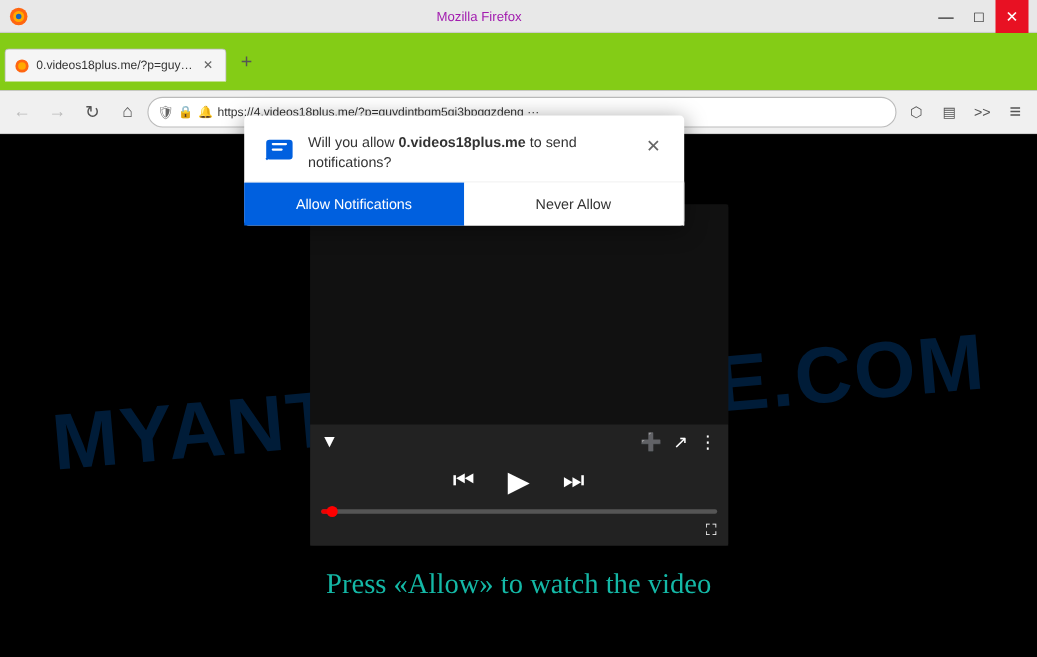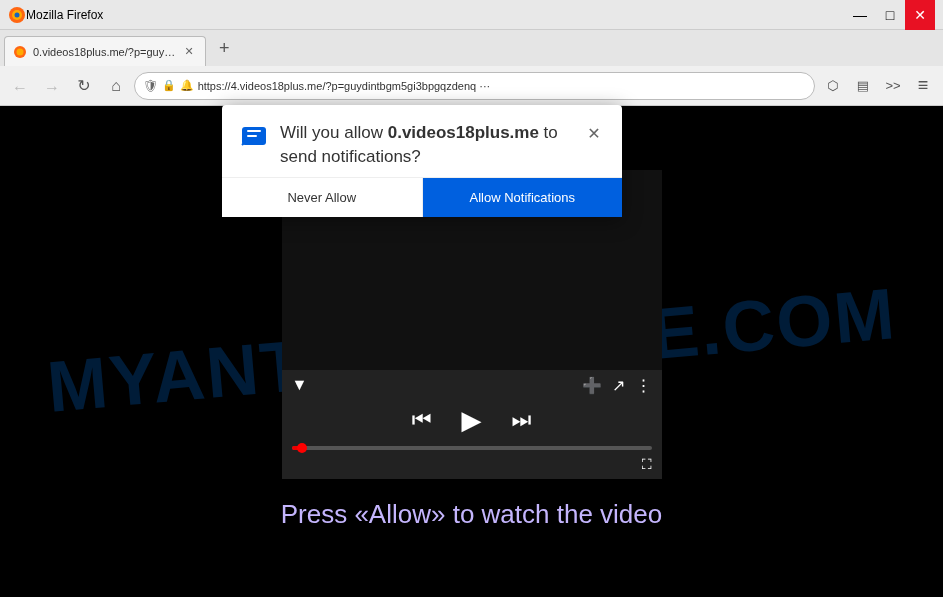--- a/index.html
+++ b/index.html
@@ -6,33 +6,33 @@
     body { width: 943px; height: 597px; overflow: hidden; font-family: Arial, sans-serif; background: #000; }
 
     
     .title-bar {
       display: flex; align-items: center; justify-content: space-between;
       background: #e8e8e8; height: 30px; padding: 0 8px;
       border-bottom: 1px solid #ccc;
     }
     .title-bar-left { display: flex; align-items: center; gap: 6px; }
     .firefox-icon { width: 18px; height: 18px; }
-    .title-text { font-size: 12px; color: #000000; flex: 1; }
+    .title-text { font-size: 12px; color: #a21caf; flex: 1; text-align: center; }
     .window-controls { display: flex; gap: 0; }
     .win-btn {
       width: 30px; height: 30px; border: none; cursor: pointer;
       display: flex; align-items: center; justify-content: center;
       font-size: 14px; background: transparent;
     }
     .win-close { background: #e81123; color: white; }
 
     
     .tab-bar {
-      display: flex; align-items: center; background: #e5e5e5;
-      height: 36px; padding: 0 4px; gap: 0;
+      display: flex; align-items: center; background: #84cc16;
+      height: 52px; padding: 0 4px; gap: 0;
     }
     .tab {
       display: flex; align-items: center; height: 30px;
       background: #f5f5f5; border-radius: 4px 4px 0 0;
       padding: 0 8px; min-width: 180px; max-width: 240px;
       gap: 6px; position: relative; top: 3px;
       border: 1px solid #bbb; border-bottom: none;
     }
     .tab-favicon { width: 14px; height: 14px; }
     .tab-title { font-size: 11px; color: #333; flex: 1; white-space: nowrap; overflow: hidden; text-overflow: ellipsis; }
@@ -77,21 +77,21 @@
       box-shadow: 0 4px 20px rgba(0,0,0,0.4);
       width: 400px; padding: 16px;
       z-index: 100;
     }
     .popup-header { display: flex; align-items: flex-start; gap: 10px; margin-bottom: 8px; }
     .popup-icon {
       width: 32px; height: 32px; flex-shrink: 0;
       display: flex; align-items: center; justify-content: center;
       color: #0060df; font-size: 20px;
     }
-    .popup-text { flex: 1; font-size: 17px; color: #333; line-height: 1.4; }
+    .popup-text { flex: 1; font-size: 13px; color: #333; line-height: 1.4; }
     .popup-text strong { font-weight: bold; }
     .popup-close {
       width: 24px; height: 24px; border: none; background: transparent;
       cursor: pointer; font-size: 16px; color: #666; border-radius: 50%;
       display: flex; align-items: center; justify-content: center;
     }
     .learn-more { color: #0060df; font-size: 12px; text-decoration: none; cursor: pointer; margin-left: 42px; display: block; margin-bottom: 14px; }
     .popup-buttons { display: flex; border-top: 1px solid #eee; margin: 0 -16px -16px; }
     .popup-btn {
       flex: 1; padding: 12px; border: none; cursor: pointer;
@@ -141,22 +141,22 @@
     .vc-btn { background: none; border: none; color: white; cursor: pointer; font-size: 22px; }
     .play-btn { font-size: 26px; }
     .progress-bar { width: 100%; height: 4px; background: #555; border-radius: 2px; margin-top: 8px; position: relative; }
     .progress-fill { width: 8px; height: 4px; background: #e00; border-radius: 2px; }
     .progress-dot { width: 10px; height: 10px; background: red; border-radius: 50%; position: absolute; top: -3px; left: 5px; }
 
     .video-top-icons { display: flex; gap: 10px; }
     .vi-btn { background: none; border: none; color: white; cursor: pointer; font-size: 16px; }
 
     .bottom-text {
-      color: #c4b5fd; font-size: 26px; margin-top: 20px;
-      font-family: Liberation Sans, sans-serif;
+      color: #14b8a6; font-size: 26px; margin-top: 20px;
+      font-family: Liberation Serif, serif;
     }
   </style>
 </head>
 <body>
 
 <div class="title-bar">
   <div class="title-bar-left">
 
     <svg class="firefox-icon" viewBox="0 0 18 18">
       <circle cx="9" cy="9" r="8" fill="#ff6611"></circle>
@@ -257,16 +257,16 @@
         <path d="M8 8h12M8 13h8" stroke="white" stroke-width="2" stroke-linecap="round"></path>
         <path d="M2 22l4-4" stroke="#0060df" stroke-width="2"></path>
       </svg>
     </div>
     <div class="popup-text">
       <span>Will you allow </span><strong>0.videos18plus.me</strong><span> to send notifications?</span>
     </div>
     <button class="popup-close">✕</button>
   </div>
   <div class="popup-buttons">
+    <button class="popup-btn btn-allow">Allow Notifications</button>
     <button class="popup-btn btn-never">Never Allow</button>
-    <button class="popup-btn btn-allow">Allow Notifications</button>
   </div>
 </div>
 
 </body></html>

